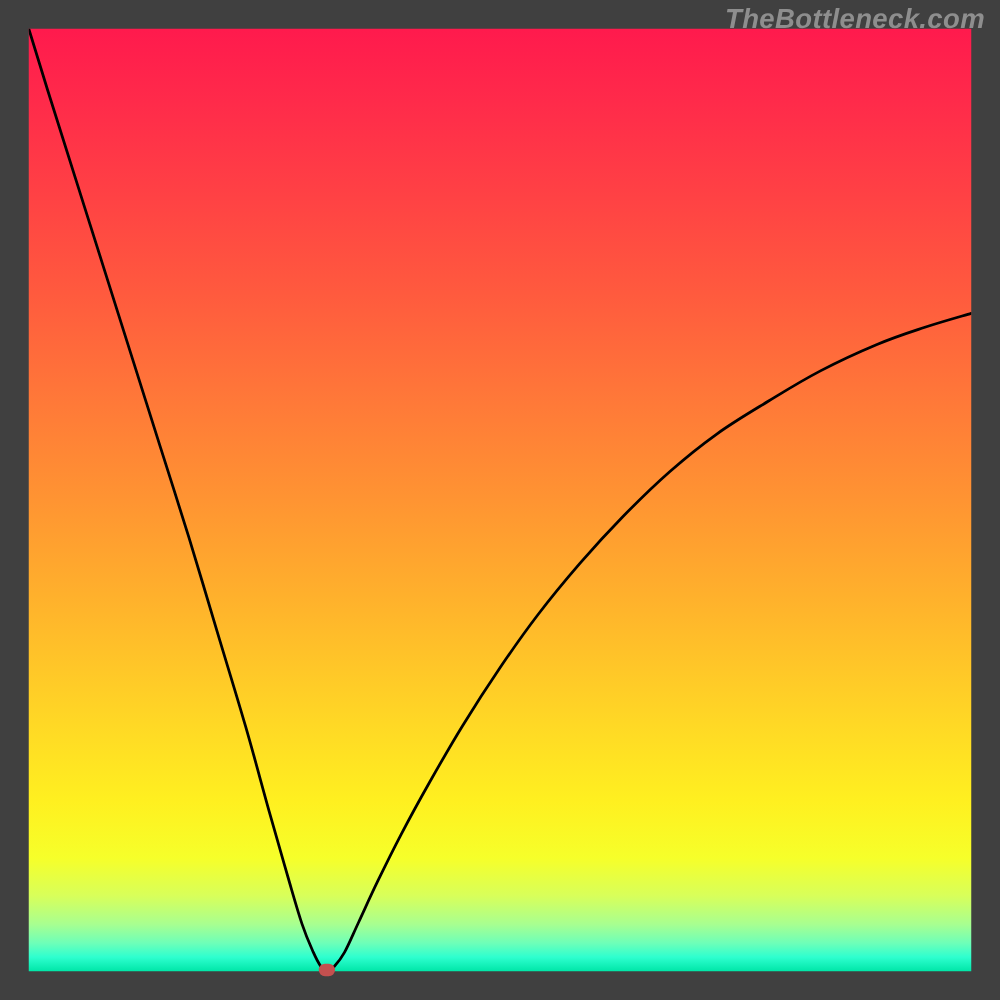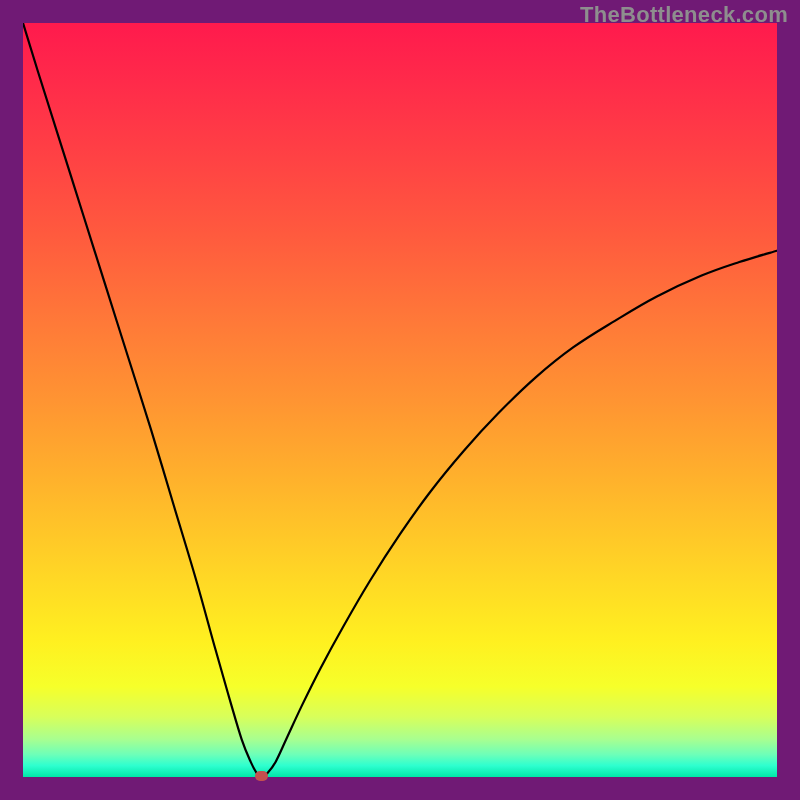--- a/index.html
+++ b/index.html
@@ -9,21 +9,22 @@
     height: 800px;
     background: #000;
     overflow: hidden;
   }
   .frame {
     position: absolute;
     left: 0;
     top: 0;
     width: 800px;
     height: 800px;
-    background: #701a75;
+    background: #404040;
+    font-style: italic;
   }
   .plot {
     position: absolute;
     left: 23px;
     top: 23px;
     width: 754px;
     height: 754px;
     background: linear-gradient(to bottom,
       #ff1a4d 0%,
       #ff2b4a 8%,

